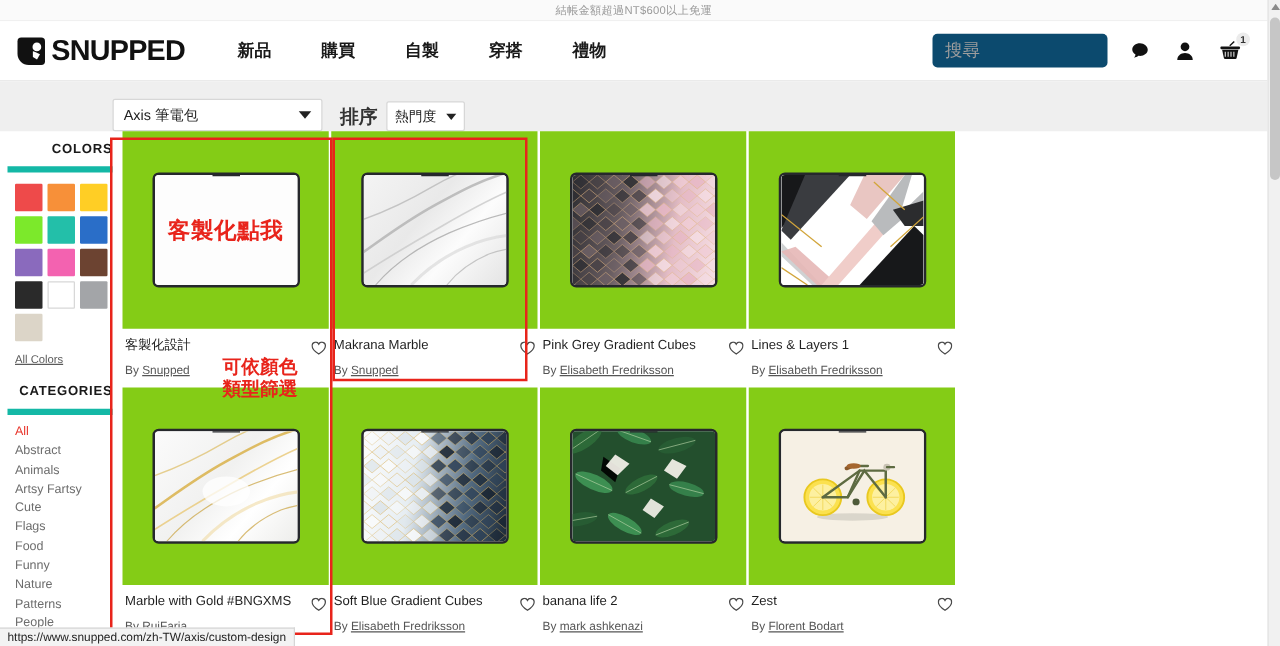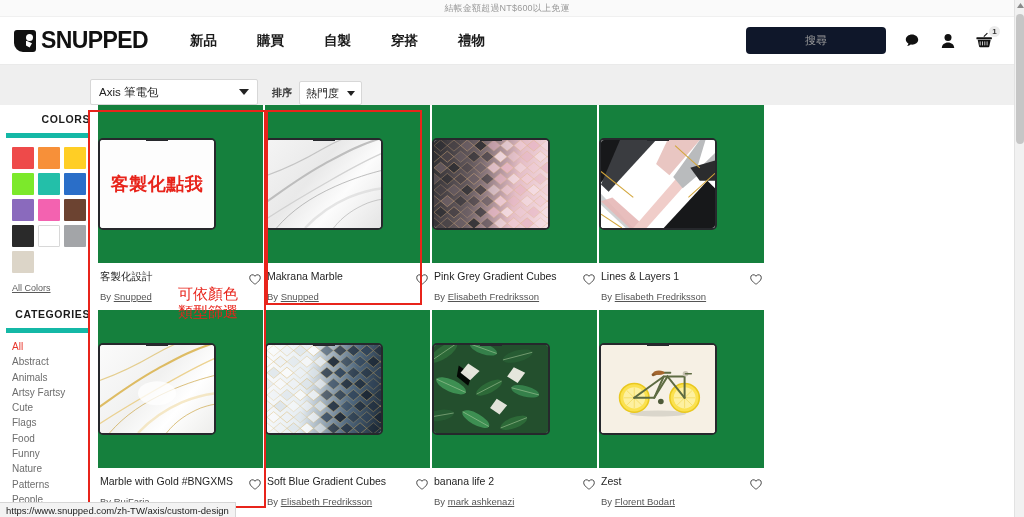--- a/index.html
+++ b/index.html
@@ -46,23 +46,23 @@
     clip-path: polygon(0 0, 100% 40%, 60% 100%, 0 70%);
   }
   .brand-name {
     font-size: 23px; font-weight: 700; letter-spacing: -0.6px;
     color: #111; font-family: "Liberation Sans", sans-serif;
   }
   .nav { display: flex; gap: 40px; margin-left: 42px; }
   .nav-item { font-size: 13.5px; color: #1a1a1a; font-weight: 700; cursor: pointer; }
   .header-right { margin-left: auto; display: flex; align-items: center; gap: 16px; }
   .searchbox {
-    width: 140px; height: 27px; background: #0f172a;
+    width: 140px; height: 27px; background: #0c4a6e;
     border-radius: 4px; display: flex; align-items: center;
-    padding: 0 10px; font-size: 11px; color: #9d9d9d; justify-content: center;
+    padding: 0 10px; font-size: 14px; color: #9d9d9d;
   }
   .icon-btn { width: 20px; height: 22px; display:flex; align-items:center; justify-content:center; cursor:pointer; position:relative; }
   .icon-btn svg { display:block; }
   .cart-badge {
     position: absolute; top: -4px; right: -6px;
     background: #ebebeb; color: #333;
     font-size: 8px; line-height: 11px;
     min-width: 11px; height: 11px; border-radius: 50%;
     text-align: center; font-weight: 700;
   }
@@ -74,21 +74,21 @@
     display: flex; align-items: flex-end;
     padding-left: 90px; gap: 14px;
   }
   .select-main {
     width: 168px; height: 26px; background: #fff;
     border: 1px solid #d7d7d7; border-radius: 2px;
     display: flex; align-items: center; justify-content: space-between;
     padding: 0 8px; font-size: 11.5px; color: #222; cursor: pointer;
   }
   .sort-group { display: flex; align-items: center; gap: 7px; }
-  .sort-label { font-size: 10px; color: #333; font-weight: 700; }
+  .sort-label { font-size: 15px; color: #333; font-weight: 700; }
   .select-sort {
     min-width: 62px; height: 24px; background: #fff;
     border: 1px solid #d7d7d7; border-radius: 2px;
     display: flex; align-items: center; justify-content: space-between;
     padding: 0 6px; font-size: 11px; color: #222; cursor: pointer; gap:8px;
   }
   .caret { width:0;height:0;border-left:4px solid transparent;border-right:4px solid transparent;border-top:5px solid #222; }
   .caret-lg { border-left-width:5px;border-right-width:5px;border-top-width:6px; }
 
   
@@ -110,22 +110,22 @@
   }
   .cat-list { padding: 6px 0 0 6px; }
   .cat-item { font-size: 10px; color: #6d6d6d; line-height: 15.3px; cursor: pointer; }
   .cat-item.active { color: #e8342a; }
 
   
   .grid-area { flex: 1; padding-left: 8px; }
   .grid { display: grid; grid-template-columns: repeat(4, 165px); gap: 0 2px; }
   .card { width: 165px; padding: 0 0 8px 0; cursor: pointer; }
   .thumb {
-    width: 165px; height: 158px; background: #15803d;
-    display: flex; align-items: center; justify-content: flex-start;
+    width: 165px; height: 158px; background: #84cc16;
+    display: flex; align-items: center; justify-content: center;
     position: relative;
   }
   .sleeve {
     width: 118px; height: 92px;
     border: 2.5px solid #26282c; border-radius: 5px;
     position: relative; overflow: hidden; background: #fff;
   }
   .sleeve:before {
     content:""; position:absolute; top:-6px; left:50%; transform:translateX(-50%);
     width: 22px; height: 7px; background: #26282c; border-radius: 2px 2px 0 0; z-index:3;
@@ -138,21 +138,21 @@
   .card-meta { padding: 7px 2px 0 2px; }
   .meta-row { display: flex; align-items: flex-start; justify-content: space-between; }
   .p-title { font-size: 10.5px; color: #1f1f1f; line-height: 13px; }
   .p-by { font-size: 9.5px; color: #555; margin-top: 2px; }
   .p-by u { text-decoration: underline; }
   .heart { flex-shrink: 0; margin-top: 1px; }
 
   
   .annot-box { position: absolute; border: 2.5px solid #e8241b; pointer-events: none; z-index: 30; }
   .annot-text {
-    position: absolute; color: #e8241b; font-weight: 400;
+    position: absolute; color: #e8241b; font-weight: 700;
     font-size: 15px; line-height: 18px; z-index: 31; text-align: center;
   }
 
   
   .scrollbar {
     position: absolute; right: 0; top: 0; width: 10px; height: 517px;
     background: #f1f1f1; border-left: 1px solid #e2e2e2;
   }
   .scroll-arrow { width:10px; height:11px; display:flex; align-items:center; justify-content:center; }
   .scroll-thumb { position:absolute; top: 14px; left: 1px; width: 8px; height: 130px; background: #c6c6c6; border-radius: 4px; }

